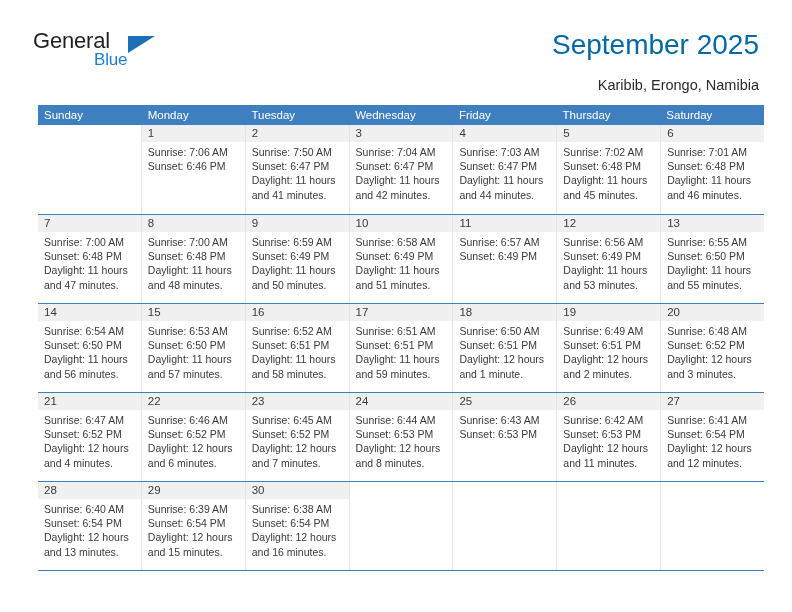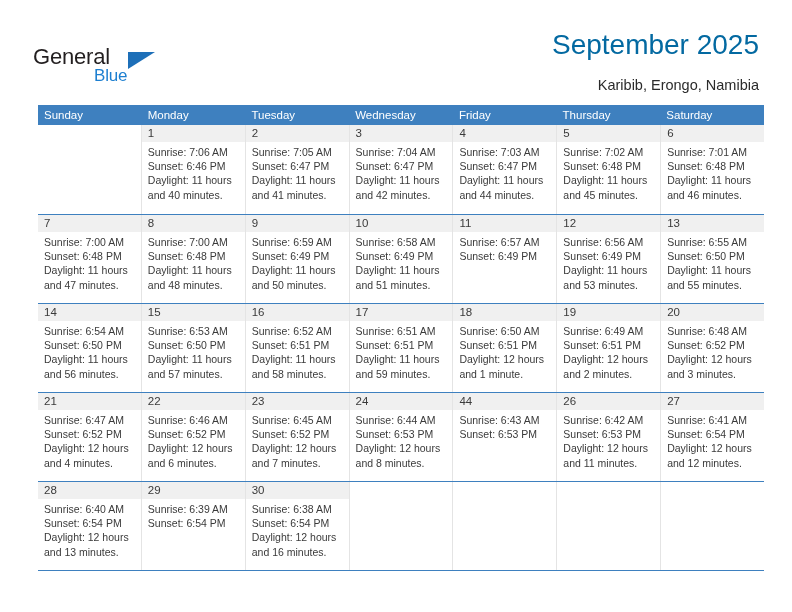--- a/index.html
+++ b/index.html
@@ -25,21 +25,21 @@
   .top {
     position: absolute;
     left: 33px;
     top: 28px;
     right: 33px;
     height: 66px;
   }
   .logo {
     position: absolute;
     left: 0;
-    top: 16px;
+    top: 0;
     width: 180px;
     height: 60px;
   }
   .logo-general {
     position: absolute;
     left: 0;
     top: 0;
     font-size: 22px;
     letter-spacing: -0.2px;
     color: #231f20;
@@ -186,27 +186,26 @@
     <div id="weeks-container">
         <div class="week">
           <div class="daycell empty">
             <div class="daynum-band"></div>
           </div>
           <div class="daycell">
             <div class="daynum-band">1</div>
             <div class="dayinfo">
               <div>Sunrise: 7:06 AM</div>
               <div>Sunset: 6:46 PM</div>
-              <div class="daylight">Daylight: 11 hours and 40 minutes.</div>
             </div>
           </div>
           <div class="daycell">
             <div class="daynum-band">2</div>
             <div class="dayinfo">
-              <div>Sunrise: 7:05 AM</div>
+              <div>Sunrise: 7:50 AM</div>
               <div>Sunset: 6:47 PM</div>
               <div class="daylight">Daylight: 11 hours and 41 minutes.</div>
             </div>
           </div>
           <div class="daycell">
             <div class="daynum-band">3</div>
             <div class="dayinfo">
               <div>Sunrise: 7:04 AM</div>
               <div>Sunset: 6:47 PM</div>
               <div class="daylight">Daylight: 11 hours and 42 minutes.</div>
@@ -379,21 +378,21 @@
           </div>
           <div class="daycell">
             <div class="daynum-band">24</div>
             <div class="dayinfo">
               <div>Sunrise: 6:44 AM</div>
               <div>Sunset: 6:53 PM</div>
               <div class="daylight">Daylight: 12 hours and 8 minutes.</div>
             </div>
           </div>
           <div class="daycell">
-            <div class="daynum-band">44</div>
+            <div class="daynum-band">25</div>
             <div class="dayinfo">
               <div>Sunrise: 6:43 AM</div>
               <div>Sunset: 6:53 PM</div>
             </div>
           </div>
           <div class="daycell">
             <div class="daynum-band">26</div>
             <div class="dayinfo">
               <div>Sunrise: 6:42 AM</div>
               <div>Sunset: 6:53 PM</div>
@@ -416,20 +415,21 @@
               <div>Sunrise: 6:40 AM</div>
               <div>Sunset: 6:54 PM</div>
               <div class="daylight">Daylight: 12 hours and 13 minutes.</div>
             </div>
           </div>
           <div class="daycell">
             <div class="daynum-band">29</div>
             <div class="dayinfo">
               <div>Sunrise: 6:39 AM</div>
               <div>Sunset: 6:54 PM</div>
+              <div class="daylight">Daylight: 12 hours and 15 minutes.</div>
             </div>
           </div>
           <div class="daycell">
             <div class="daynum-band">30</div>
             <div class="dayinfo">
               <div>Sunrise: 6:38 AM</div>
               <div>Sunset: 6:54 PM</div>
               <div class="daylight">Daylight: 12 hours and 16 minutes.</div>
             </div>
           </div>

